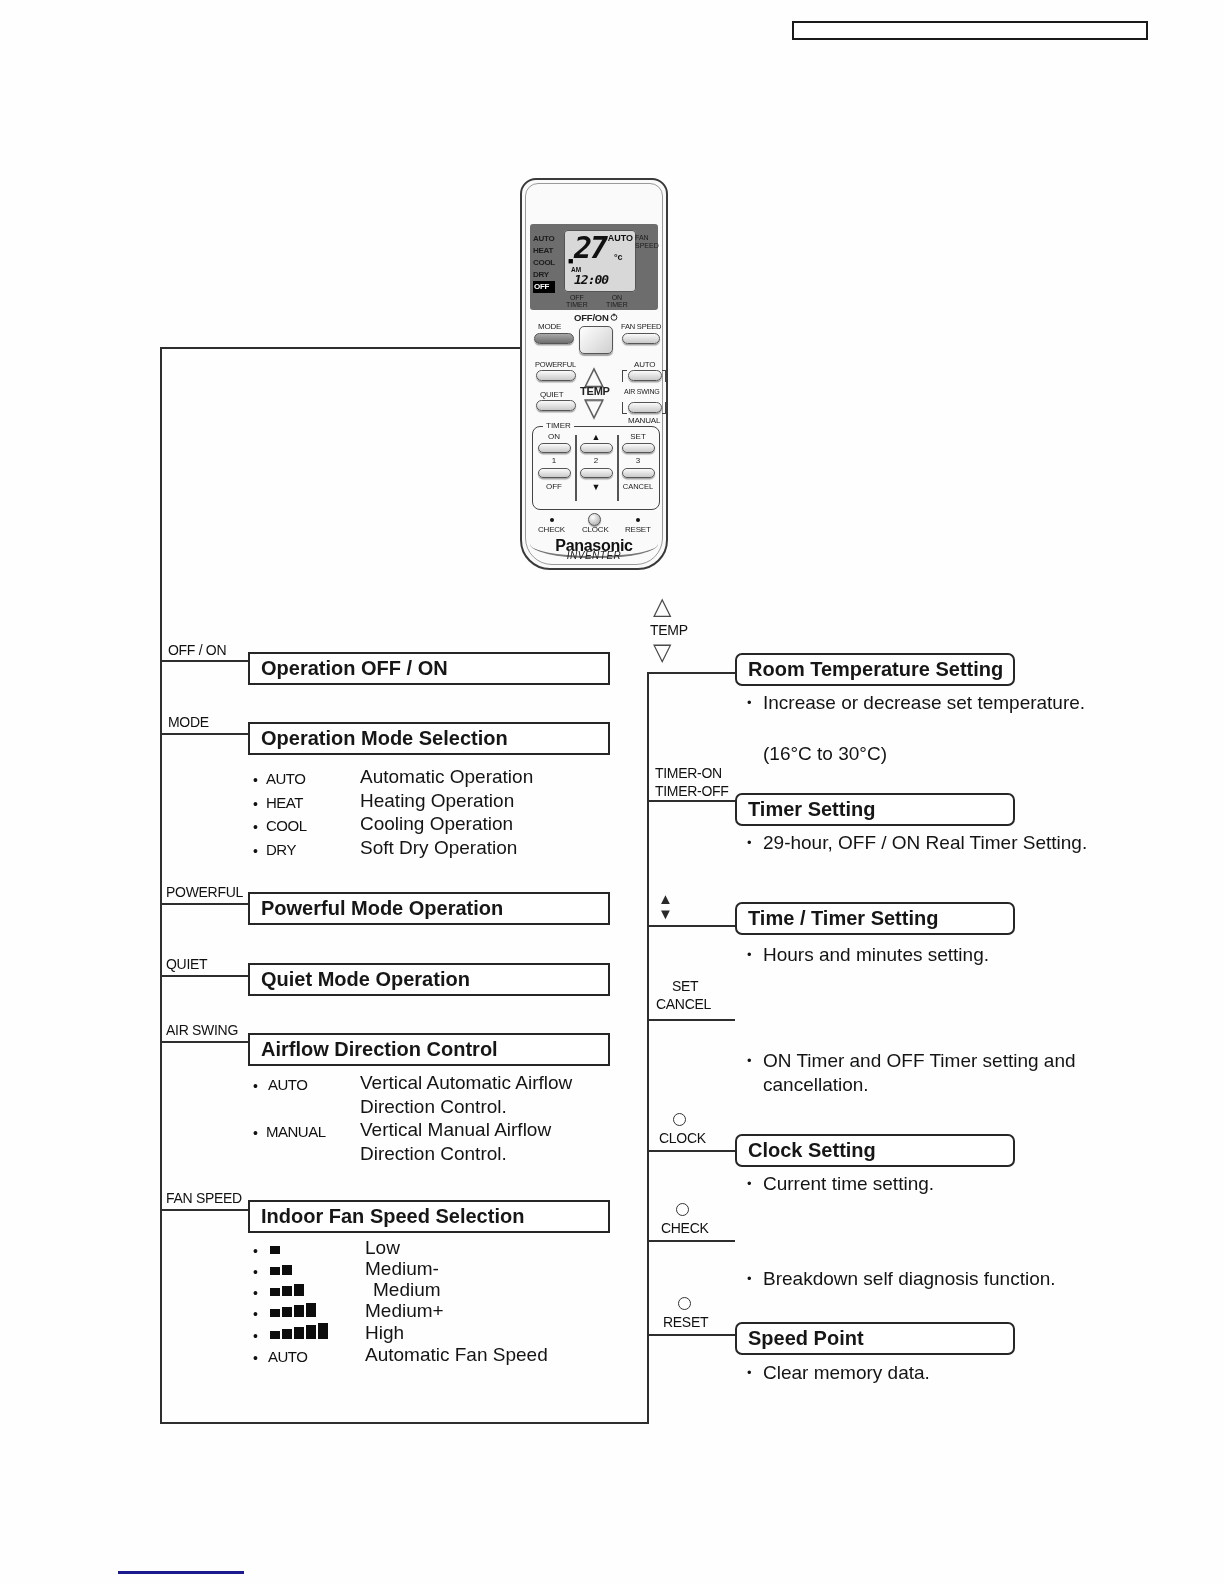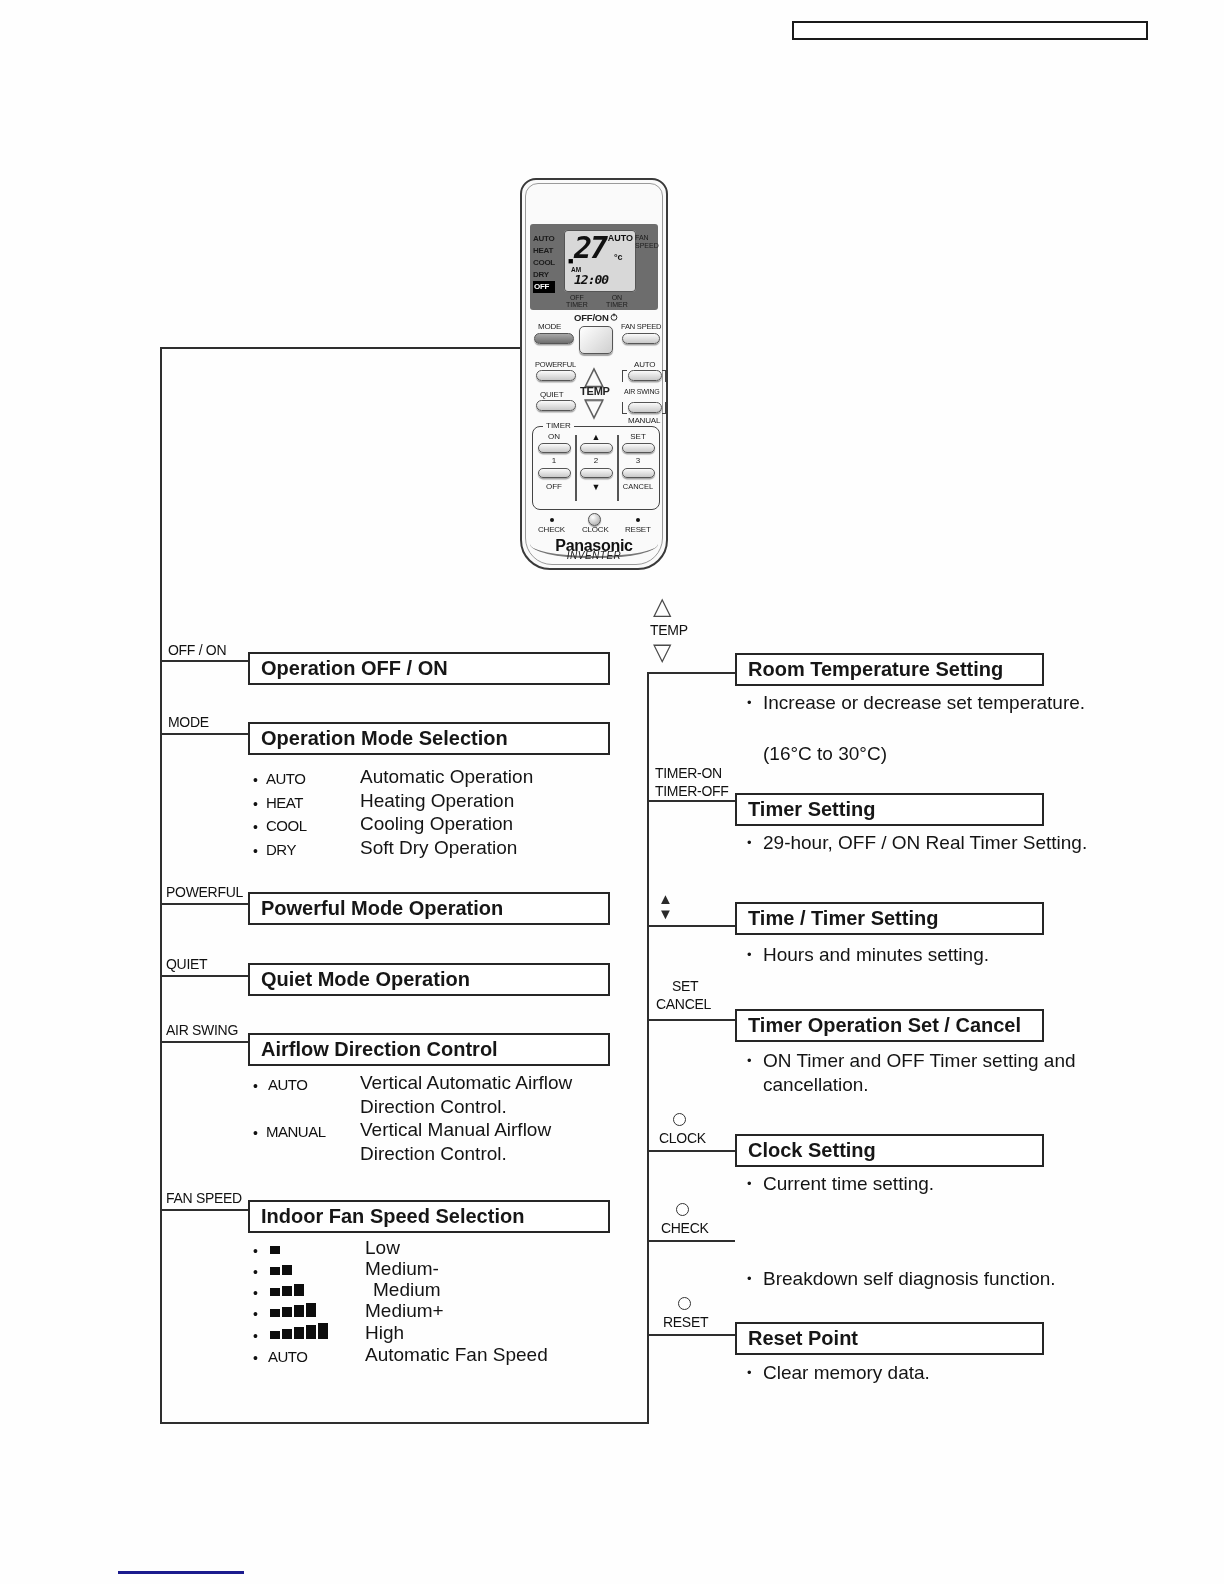--- a/index.html
+++ b/index.html
@@ -7,21 +7,21 @@
         font-family:"Liberation Sans",sans-serif;color:#161616;}
   
   .hline{position:absolute;height:2px;background:#2e2e2e;}
   .vline{position:absolute;width:2px;background:#2e2e2e;}
   
   .header-box{position:absolute;left:792px;top:21px;width:356px;height:19px;border:2px solid #1a1a1a;background:#fff;box-sizing:border-box;}
   
   .ctitle{position:absolute;box-sizing:border-box;border:2px solid #262626;background:#fff;
           font-weight:bold;font-size:20px;line-height:29px;padding-left:11px;white-space:nowrap;}
   .ctitle.left{width:362px;height:33px;}
-  .ctitle.right{width:309px;height:33px;}
+  .ctitle.right{width:280px;height:33px;border-radius:7px;}
   
   .slabel{position:absolute;font-size:14px;letter-spacing:-0.3px;color:#111;white-space:nowrap;}
   
   .bullet{position:absolute;font-size:14px;color:#111;}
   .term{position:absolute;font-size:15px;letter-spacing:-0.5px;color:#111;white-space:nowrap;}
   .desc{position:absolute;font-size:19px;color:#141414;white-space:nowrap;}
   .blt-line{position:absolute;font-size:19px;color:#141414;white-space:nowrap;}
   .blt-line::before{content:"•";font-size:13px;position:absolute;left:-16px;top:3px;}
   .cont-line{position:absolute;font-size:19px;color:#141414;white-space:nowrap;}
   
@@ -289,35 +289,34 @@
 
   <span class="tri solid" style="left:658px;top:892px;">▲</span>
   <span class="tri solid" style="left:658px;top:907px;">▼</span>
   <div class="hline" style="left:647px;top:925px;width:88px;"></div>
   <div class="ctitle right" style="left:735px;top:902px;">Time / Timer Setting</div>
   <div class="blt-line" style="left:763px;top:944px;">Hours and minutes setting.</div>
 
   <span class="slabel" style="left:672px;top:978px;">SET</span>
   <span class="slabel" style="left:656px;top:996px;">CANCEL</span>
   <div class="hline" style="left:647px;top:1019px;width:88px;"></div>
-  <div class="ctitle right" style="left:735px;top:1009px;">Timer Operation Set / Cancel</div>
   <div class="blt-line" style="left:763px;top:1050px;">ON Timer and OFF Timer setting and</div>
   <div class="cont-line" style="left:763px;top:1074px;">cancellation.</div>
 
   <div class="circ" style="left:673px;top:1113px;"></div>
   <span class="slabel" style="left:659px;top:1130px;">CLOCK</span>
   <div class="hline" style="left:647px;top:1150px;width:88px;"></div>
   <div class="ctitle right" style="left:735px;top:1134px;">Clock Setting</div>
   <div class="blt-line" style="left:763px;top:1173px;">Current time setting.</div>
 
   <div class="circ" style="left:676px;top:1203px;"></div>
   <span class="slabel" style="left:661px;top:1220px;">CHECK</span>
   <div class="hline" style="left:647px;top:1240px;width:88px;"></div>
   <div class="blt-line" style="left:763px;top:1268px;">Breakdown self diagnosis function.</div>
 
   <div class="circ" style="left:678px;top:1297px;"></div>
   <span class="slabel" style="left:663px;top:1314px;">RESET</span>
   <div class="hline" style="left:647px;top:1334px;width:88px;"></div>
-  <div class="ctitle right" style="left:735px;top:1322px;">Reset Point</div>
+  <div class="ctitle right" style="left:735px;top:1322px;">Speed Point</div>
   <div class="blt-line" style="left:763px;top:1362px;">Clear memory data.</div>
 
   <div class="footer-line"></div>
 </div>
 
 </body></html>

